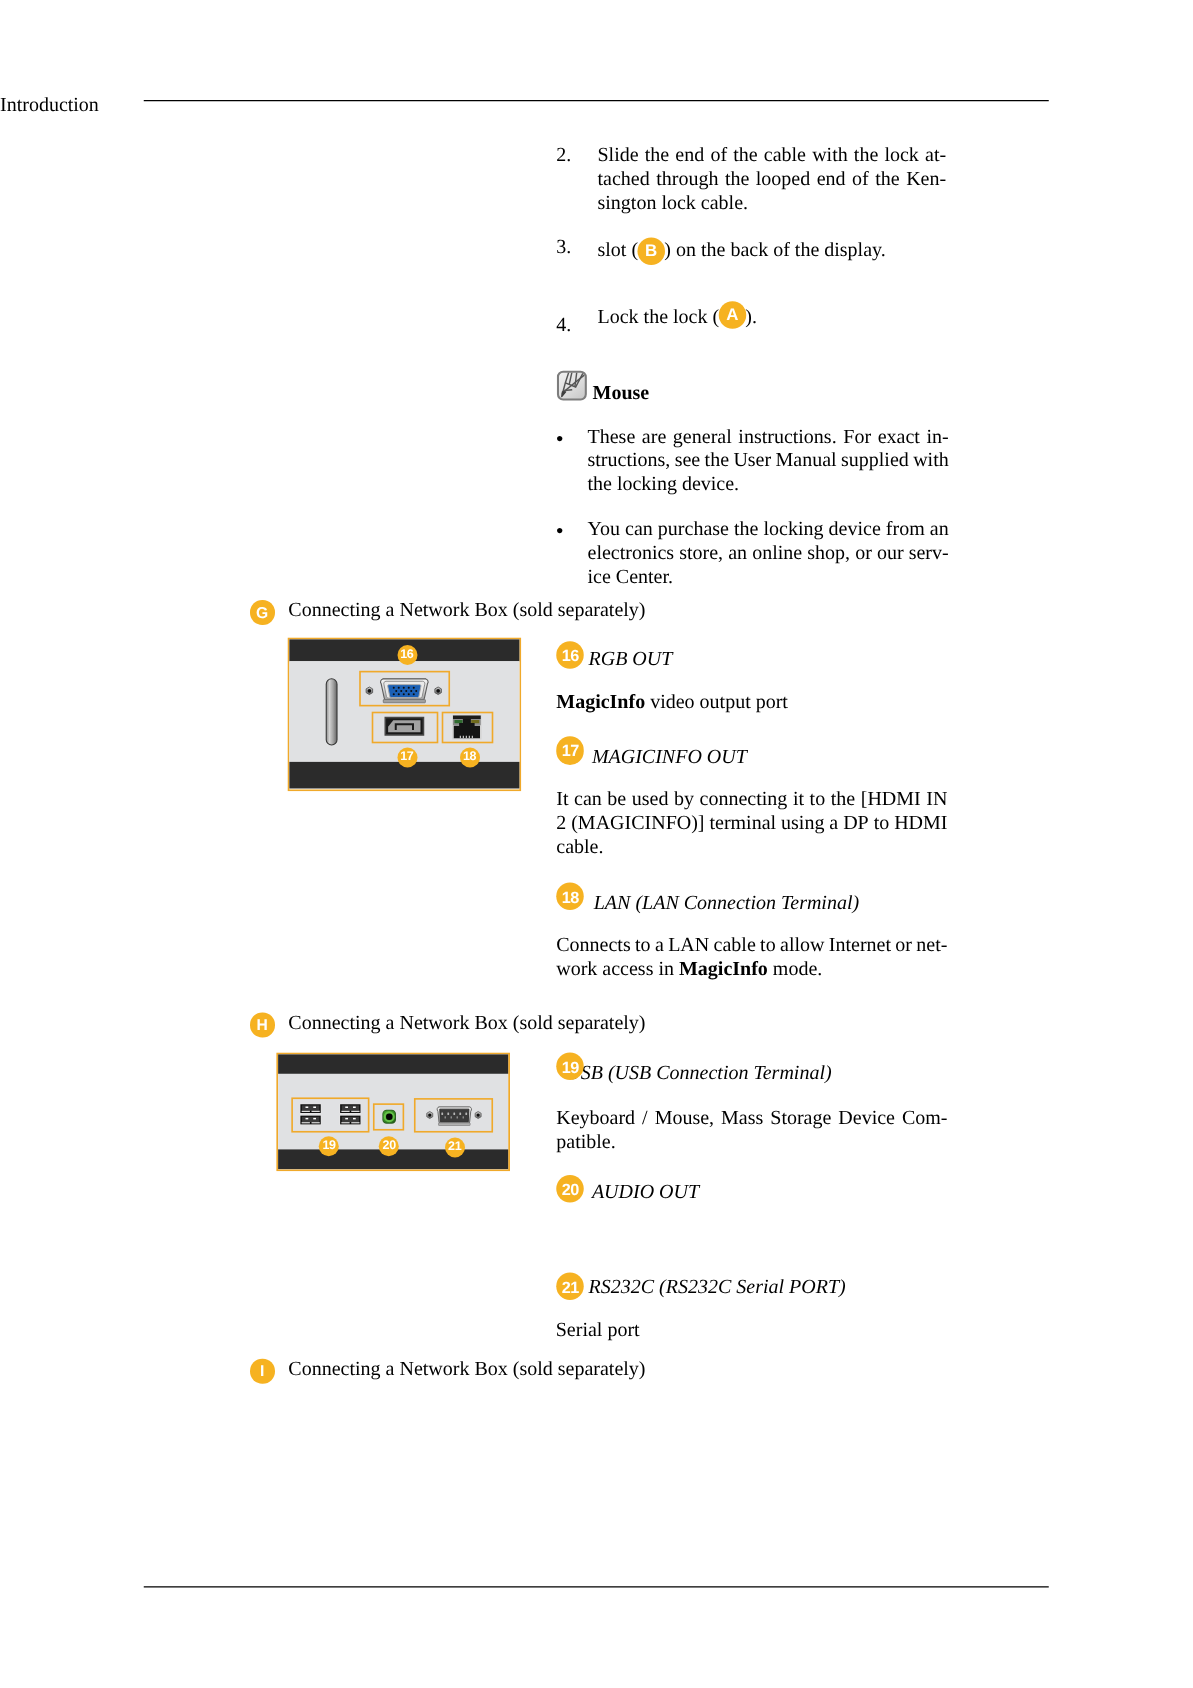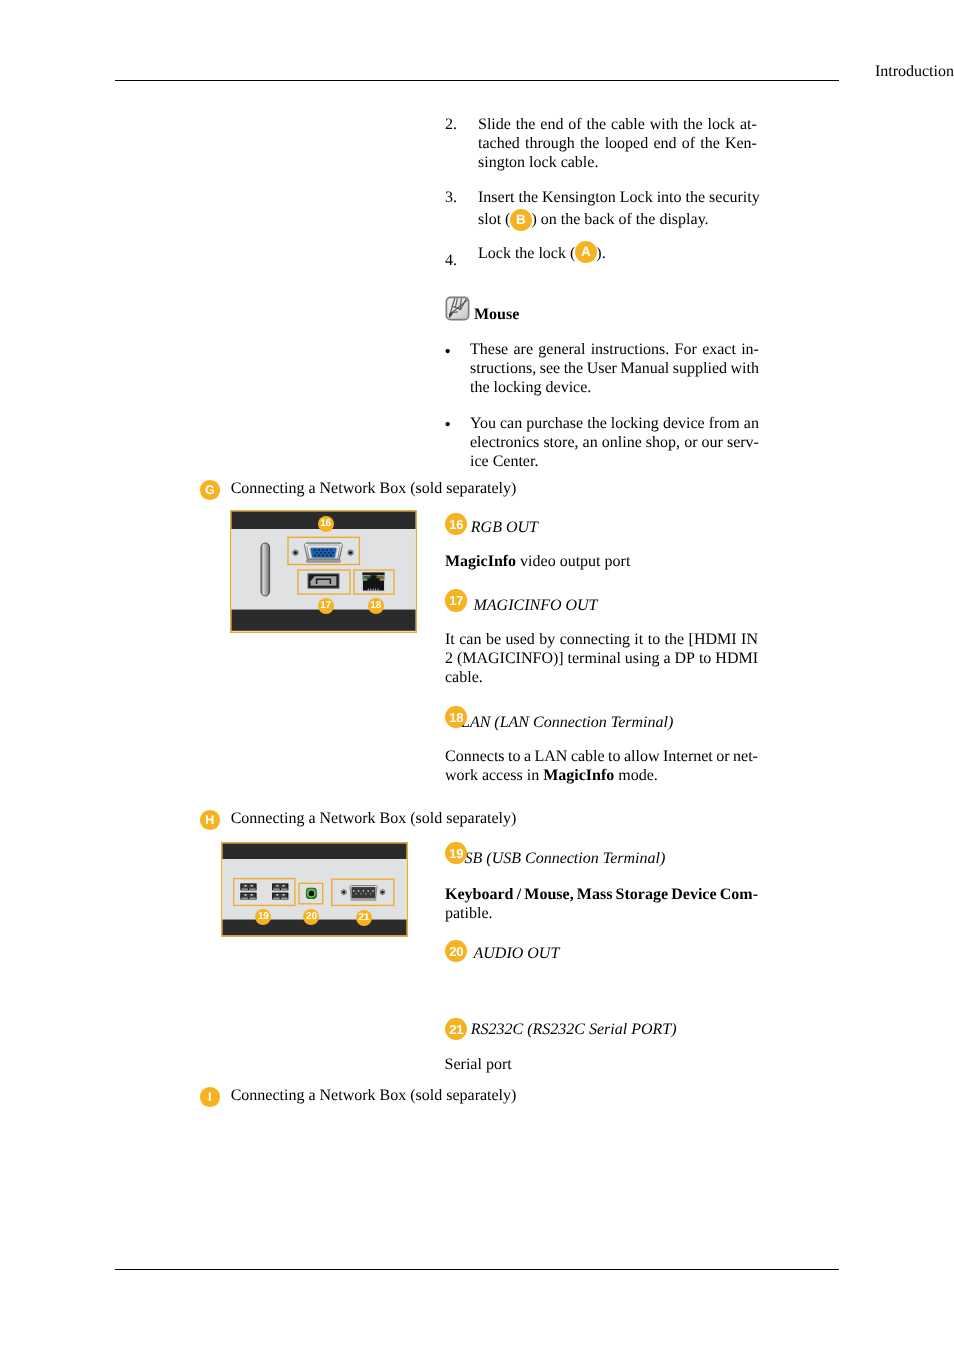--- a/index.html
+++ b/index.html
@@ -2,21 +2,21 @@
 <html><head>
 <meta charset="utf-8">
 <title>Introduction</title>
 <style>
   html,body{margin:0;padding:0;}
   body{width:954px;height:1350px;background:#fff;color:#000;
        font-family:"Liberation Serif",serif;font-size:16px;line-height:19px;
        -webkit-font-smoothing:antialiased;text-rendering:geometricPrecision;}
   .page{position:relative;width:954px;height:1350px;overflow:hidden;}
 
-  .hdr-title{position:absolute;left:0;top:62px;width:954px;text-align:right;}
+  .hdr-title{position:absolute;left:0;top:75px;width:954px;text-align:left;}
   .rule{position:absolute;left:115px;width:724px;height:1px;background:#000;}
 
   
   .blk{position:absolute;}
 
   
   .ln{display:block;white-space:pre;}
   .ln.j{display:flex;justify-content:space-between;white-space:pre;}
   .ln.j > .w{white-space:pre;}
 
@@ -45,21 +45,20 @@
 
   <div class="blk" style="left:445px;top:115px">2.</div>
   <div class="blk" style="left:478px;top:115px;width:279px">
       <span class="ln j" style="width: 279px;"><span class="w"><span>Slide</span></span><span class="w"><span>the</span></span><span class="w"><span>end</span></span><span class="w"><span>of</span></span><span class="w"><span>the</span></span><span class="w"><span>cable</span></span><span class="w"><span>with</span></span><span class="w"><span>the</span></span><span class="w"><span>lock</span></span><span class="w"><span>at-</span></span></span>
       <span class="ln j" style="width: 279px;"><span class="w"><span>tached</span></span><span class="w"><span>through</span></span><span class="w"><span>the</span></span><span class="w"><span>looped</span></span><span class="w"><span>end</span></span><span class="w"><span>of</span></span><span class="w"><span>the</span></span><span class="w"><span>Ken-</span></span></span>
       <span class="ln"><span>sington lock cable.</span></span>
     </div>
 
   <div class="blk" style="left:445px;top:188px">3.</div>
   <div class="blk" style="left:478px;top:188px;width:281px">
-      <span class="ln j" style="width:281px">Insert the Kensington Lock into the security</span>
       <span class="ln" style="line-height:26.7px"><span>slot (</span><span class="b-slot"><span class="badge b-inline" style="top:-14px">B</span></span><span>) on the back of the display.</span></span>
     </div>
 
   <div class="blk" style="left:445px;top:251px">4.</div>
   <div class="blk" style="left:478px;top:244px;width:281px"><span>Lock the lock (</span><span class="b-slot"><span class="badge b-inline" style="top:-16.5px">A</span></span><span>).</span></div>
 
   <span style="position:absolute;left:445px;top:296px;width:25px;height:25px;display:block;overflow:hidden">
     <svg width="25" height="25" viewBox="0 0 48 48">
       <defs>
         <linearGradient id="ngr" x1="0.1" y1="0" x2="0.9" y2="1">
@@ -195,21 +194,21 @@
       <span class="ln"><b>MagicInfo</b><span> video output port</span></span>
     </div>
 
   <div class="blk" style="left:445px;top:595.6px"><span class="badge b-num" style="top:-6.3px">17</span><span class="ital" style="margin-left:28.5px">MAGICINFO OUT</span></div>
   <div class="blk" style="left:445px;top:629.6px;width:313px">
       <span class="ln j" style="width: 313px;"><span class="w"><span>It</span></span><span class="w"><span>can</span></span><span class="w"><span>be</span></span><span class="w"><span>used</span></span><span class="w"><span>by</span></span><span class="w"><span>connecting</span></span><span class="w"><span>it</span></span><span class="w"><span>to</span></span><span class="w"><span>the</span></span><span class="w"><span>[HDMI</span></span><span class="w"><span>IN</span></span></span>
       <span class="ln j" style="width: 313px;"><span class="w"><span>2</span></span><span class="w"><span>(MAGICINFO)]</span></span><span class="w"><span>terminal</span></span><span class="w"><span>using</span></span><span class="w"><span>a</span></span><span class="w"><span>DP</span></span><span class="w"><span>to</span></span><span class="w"><span>HDMI</span></span></span>
       <span class="ln"><span>cable.</span></span>
     </div>
 
-  <div class="blk" style="left:445px;top:713.4px"><span class="badge b-num" style="top:-7.5px">18</span><span class="ital" style="margin-left:16px">LAN (LAN Connection Terminal)</span></div>
+  <div class="blk" style="left:445px;top:713.4px"><span class="badge b-num" style="top:-7.5px">18</span><span class="ital" style="margin-left:30px">LAN (LAN Connection Terminal)</span></div>
   <div class="blk" style="left:445px;top:746.5px;width:313px">
       <span class="ln j" style="width: 313px;"><span class="w"><span>Connects</span></span><span class="w"><span>to</span></span><span class="w"><span>a</span></span><span class="w"><span>LAN</span></span><span class="w"><span>cable</span></span><span class="w"><span>to</span></span><span class="w"><span>allow</span></span><span class="w"><span>Internet</span></span><span class="w"><span>or</span></span><span class="w"><span>net-</span></span></span>
       <span class="ln"><span>work access in </span><b>MagicInfo</b><span> mode.</span></span>
     </div>
 
   <div style="position:absolute;left:221px;top:842px;width:187px;height:95px">
 <svg width="187" height="95" viewBox="0 0 187 95">
   <defs>
     <radialGradient id="audg" cx="0.38" cy="0.32" r="0.8">
       <stop offset="0" stop-color="#52ad38"></stop>
@@ -306,21 +305,21 @@
     <circle cx="161.5" cy="50.0" r="1.3" fill="#111"></circle>
   </g>
 </svg>
     <div class="callout" style="left:34.3px;top:67.4px">19</div>
     <div class="callout" style="left:82.4px;top:67.4px">20</div>
     <div class="callout" style="left:134.8px;top:67.6px">21</div>
   </div>
 
   <div class="blk" style="left:445px;top:848.7px"><span class="badge b-num" style="top:-7.1px">19</span><span class="ital" style="margin-left:8px">USB (USB Connection Terminal)</span></div>
   <div class="blk" style="left:445px;top:884.6px;width:313px">
-      <span class="ln j" style="width: 313px; font-weight: bold;"><span class="w"><span>Keyboard</span></span><span class="w"><span>/</span></span><span class="w"><span>Mouse,</span></span><span class="w"><span>Mass</span></span><span class="w"><span>Storage</span></span><span class="w"><span>Device</span></span><span class="w"><span>Com-</span></span></span>
+      <span class="ln j" style="width: 313px;"><span class="w"><span>Keyboard</span></span><span class="w"><span>/</span></span><span class="w"><span>Mouse,</span></span><span class="w"><span>Mass</span></span><span class="w"><span>Storage</span></span><span class="w"><span>Device</span></span><span class="w"><span>Com-</span></span></span>
       <span class="ln"><span>patible.</span></span>
     </div>
 
   <div class="blk" style="left:445px;top:944.1px"><span class="badge b-num" style="top:-4.2px">20</span><span class="ital" style="margin-left:28.5px">AUDIO OUT</span></div>
 
   <div class="blk" style="left:445px;top:1019.9px"><span class="badge b-num" style="top:-1.9px">21</span><span class="ital" style="margin-left:25.8px">RS232C (RS232C Serial PORT)</span></div>
   <div class="blk" style="left:444.6px;top:1055.2px;width:313px">
       <span class="ln"><span>Serial port</span></span>
     </div>
 </div>

